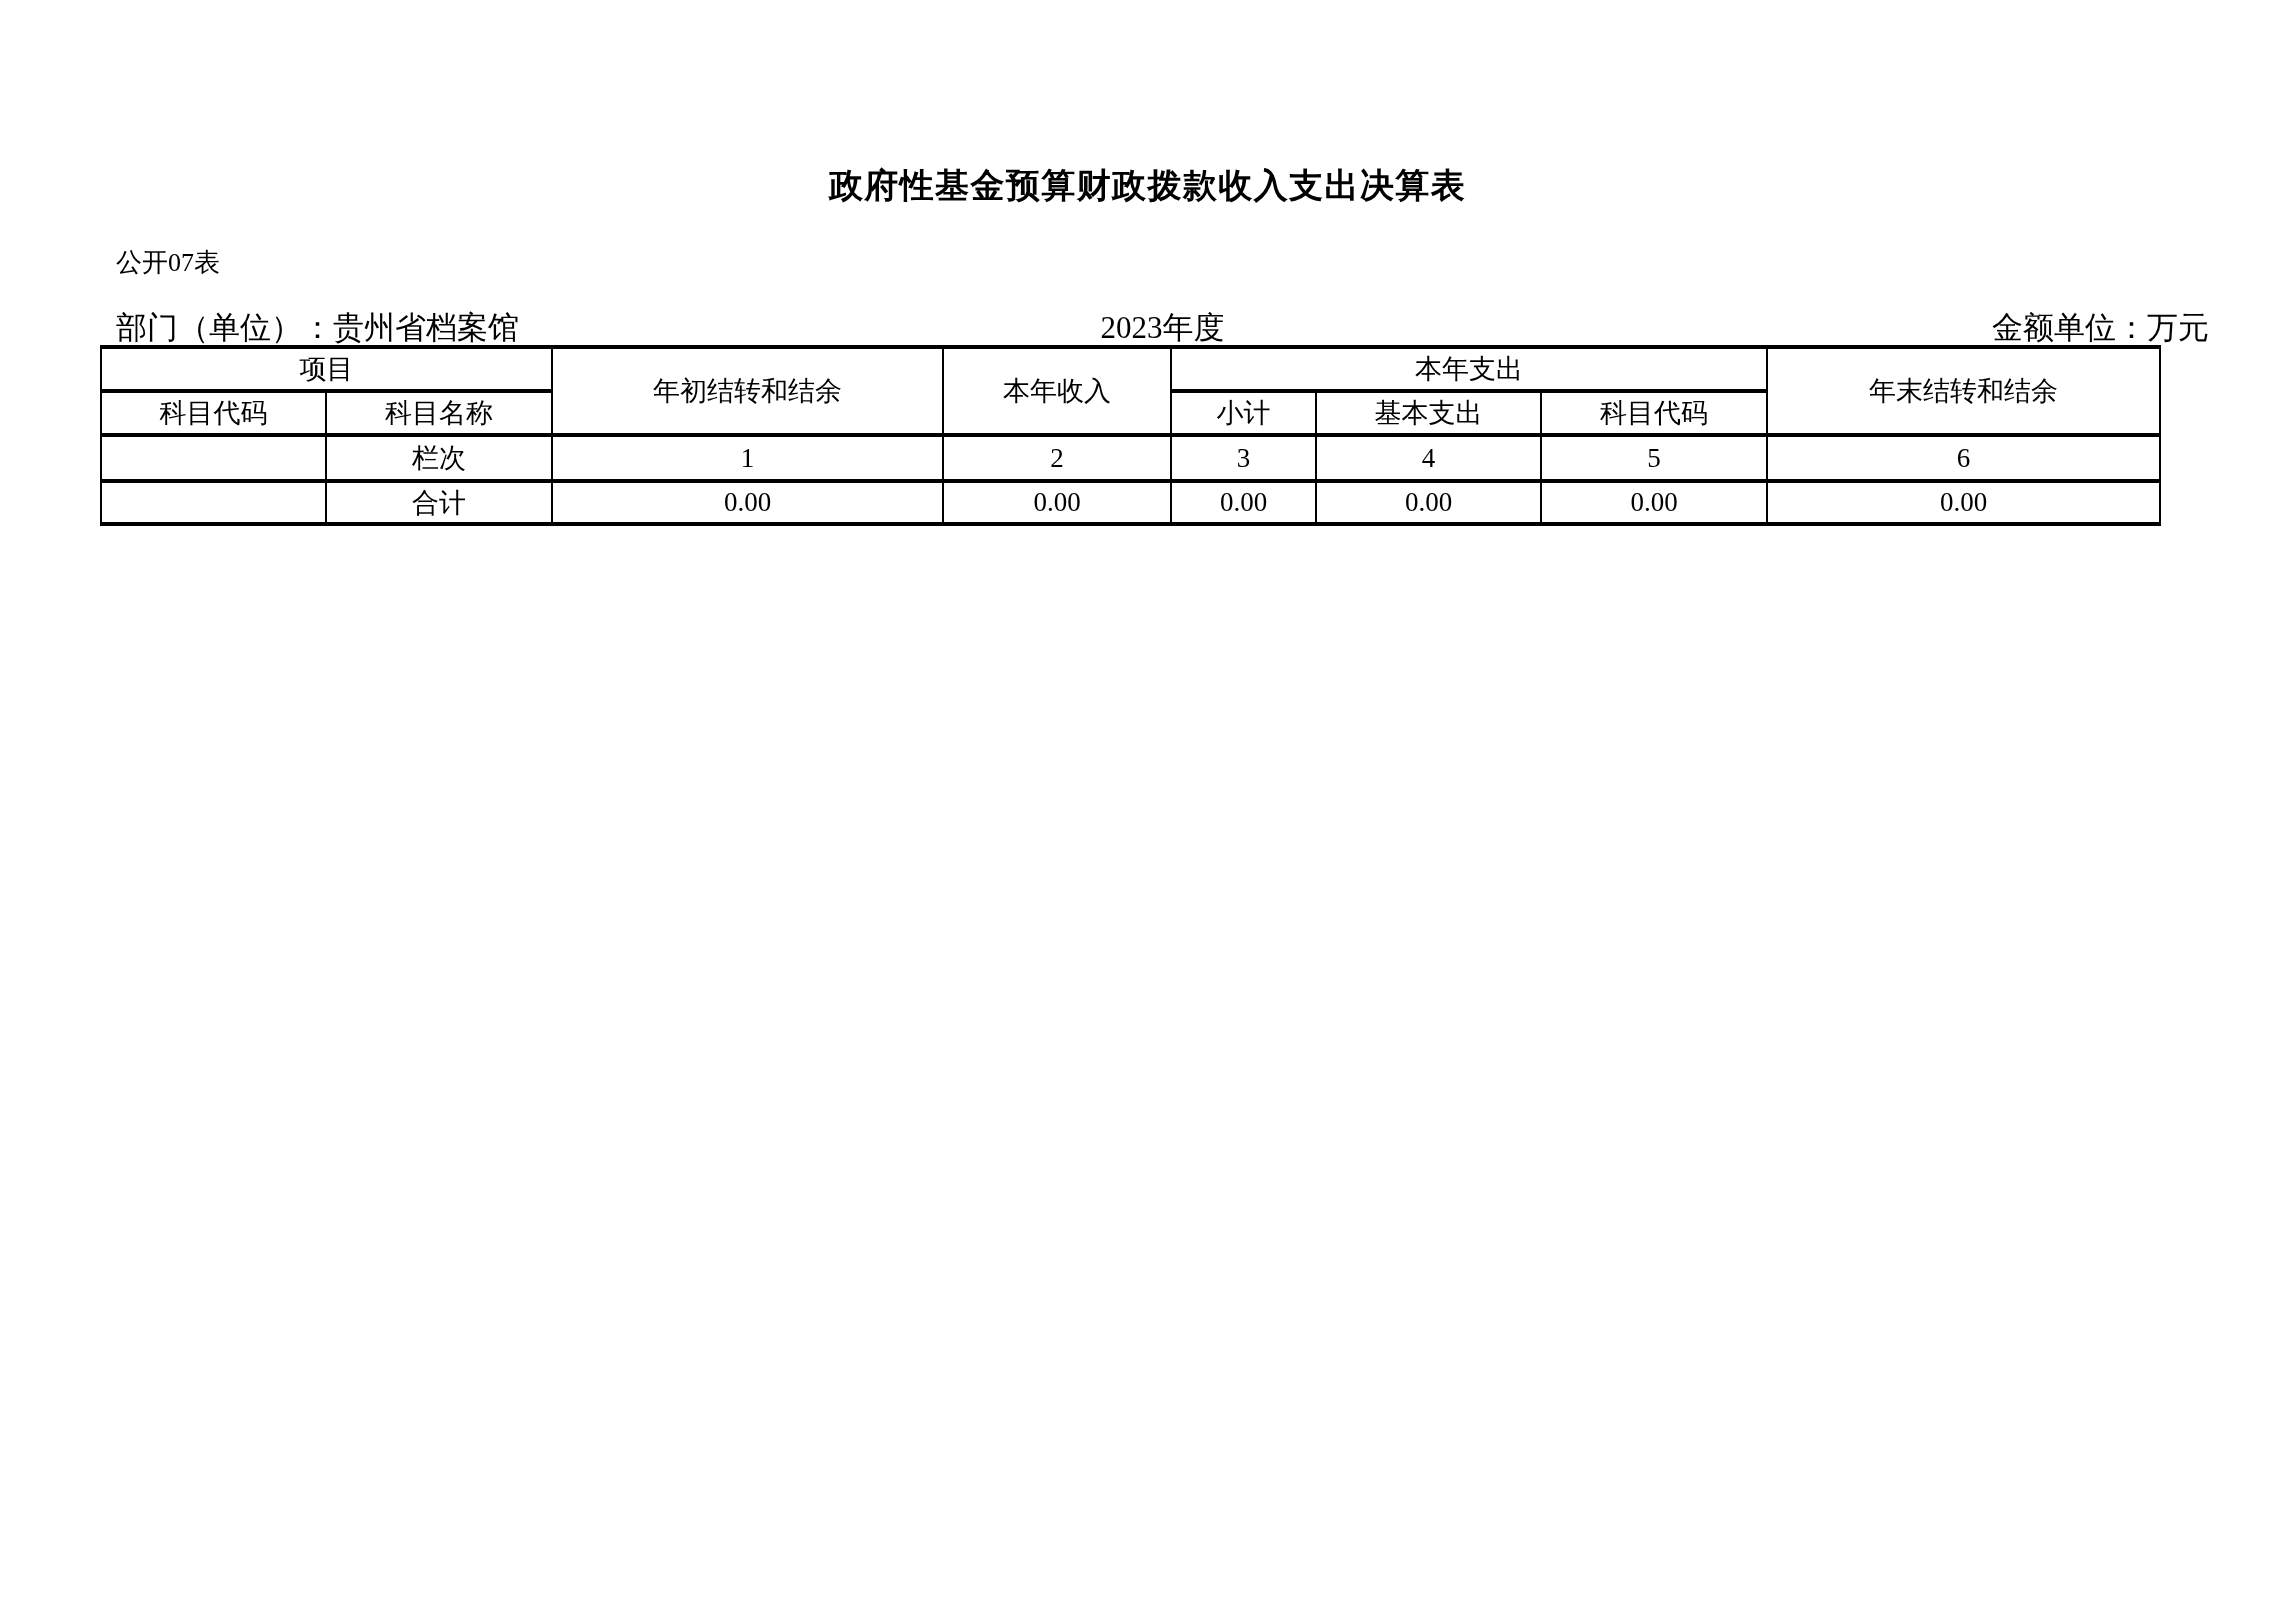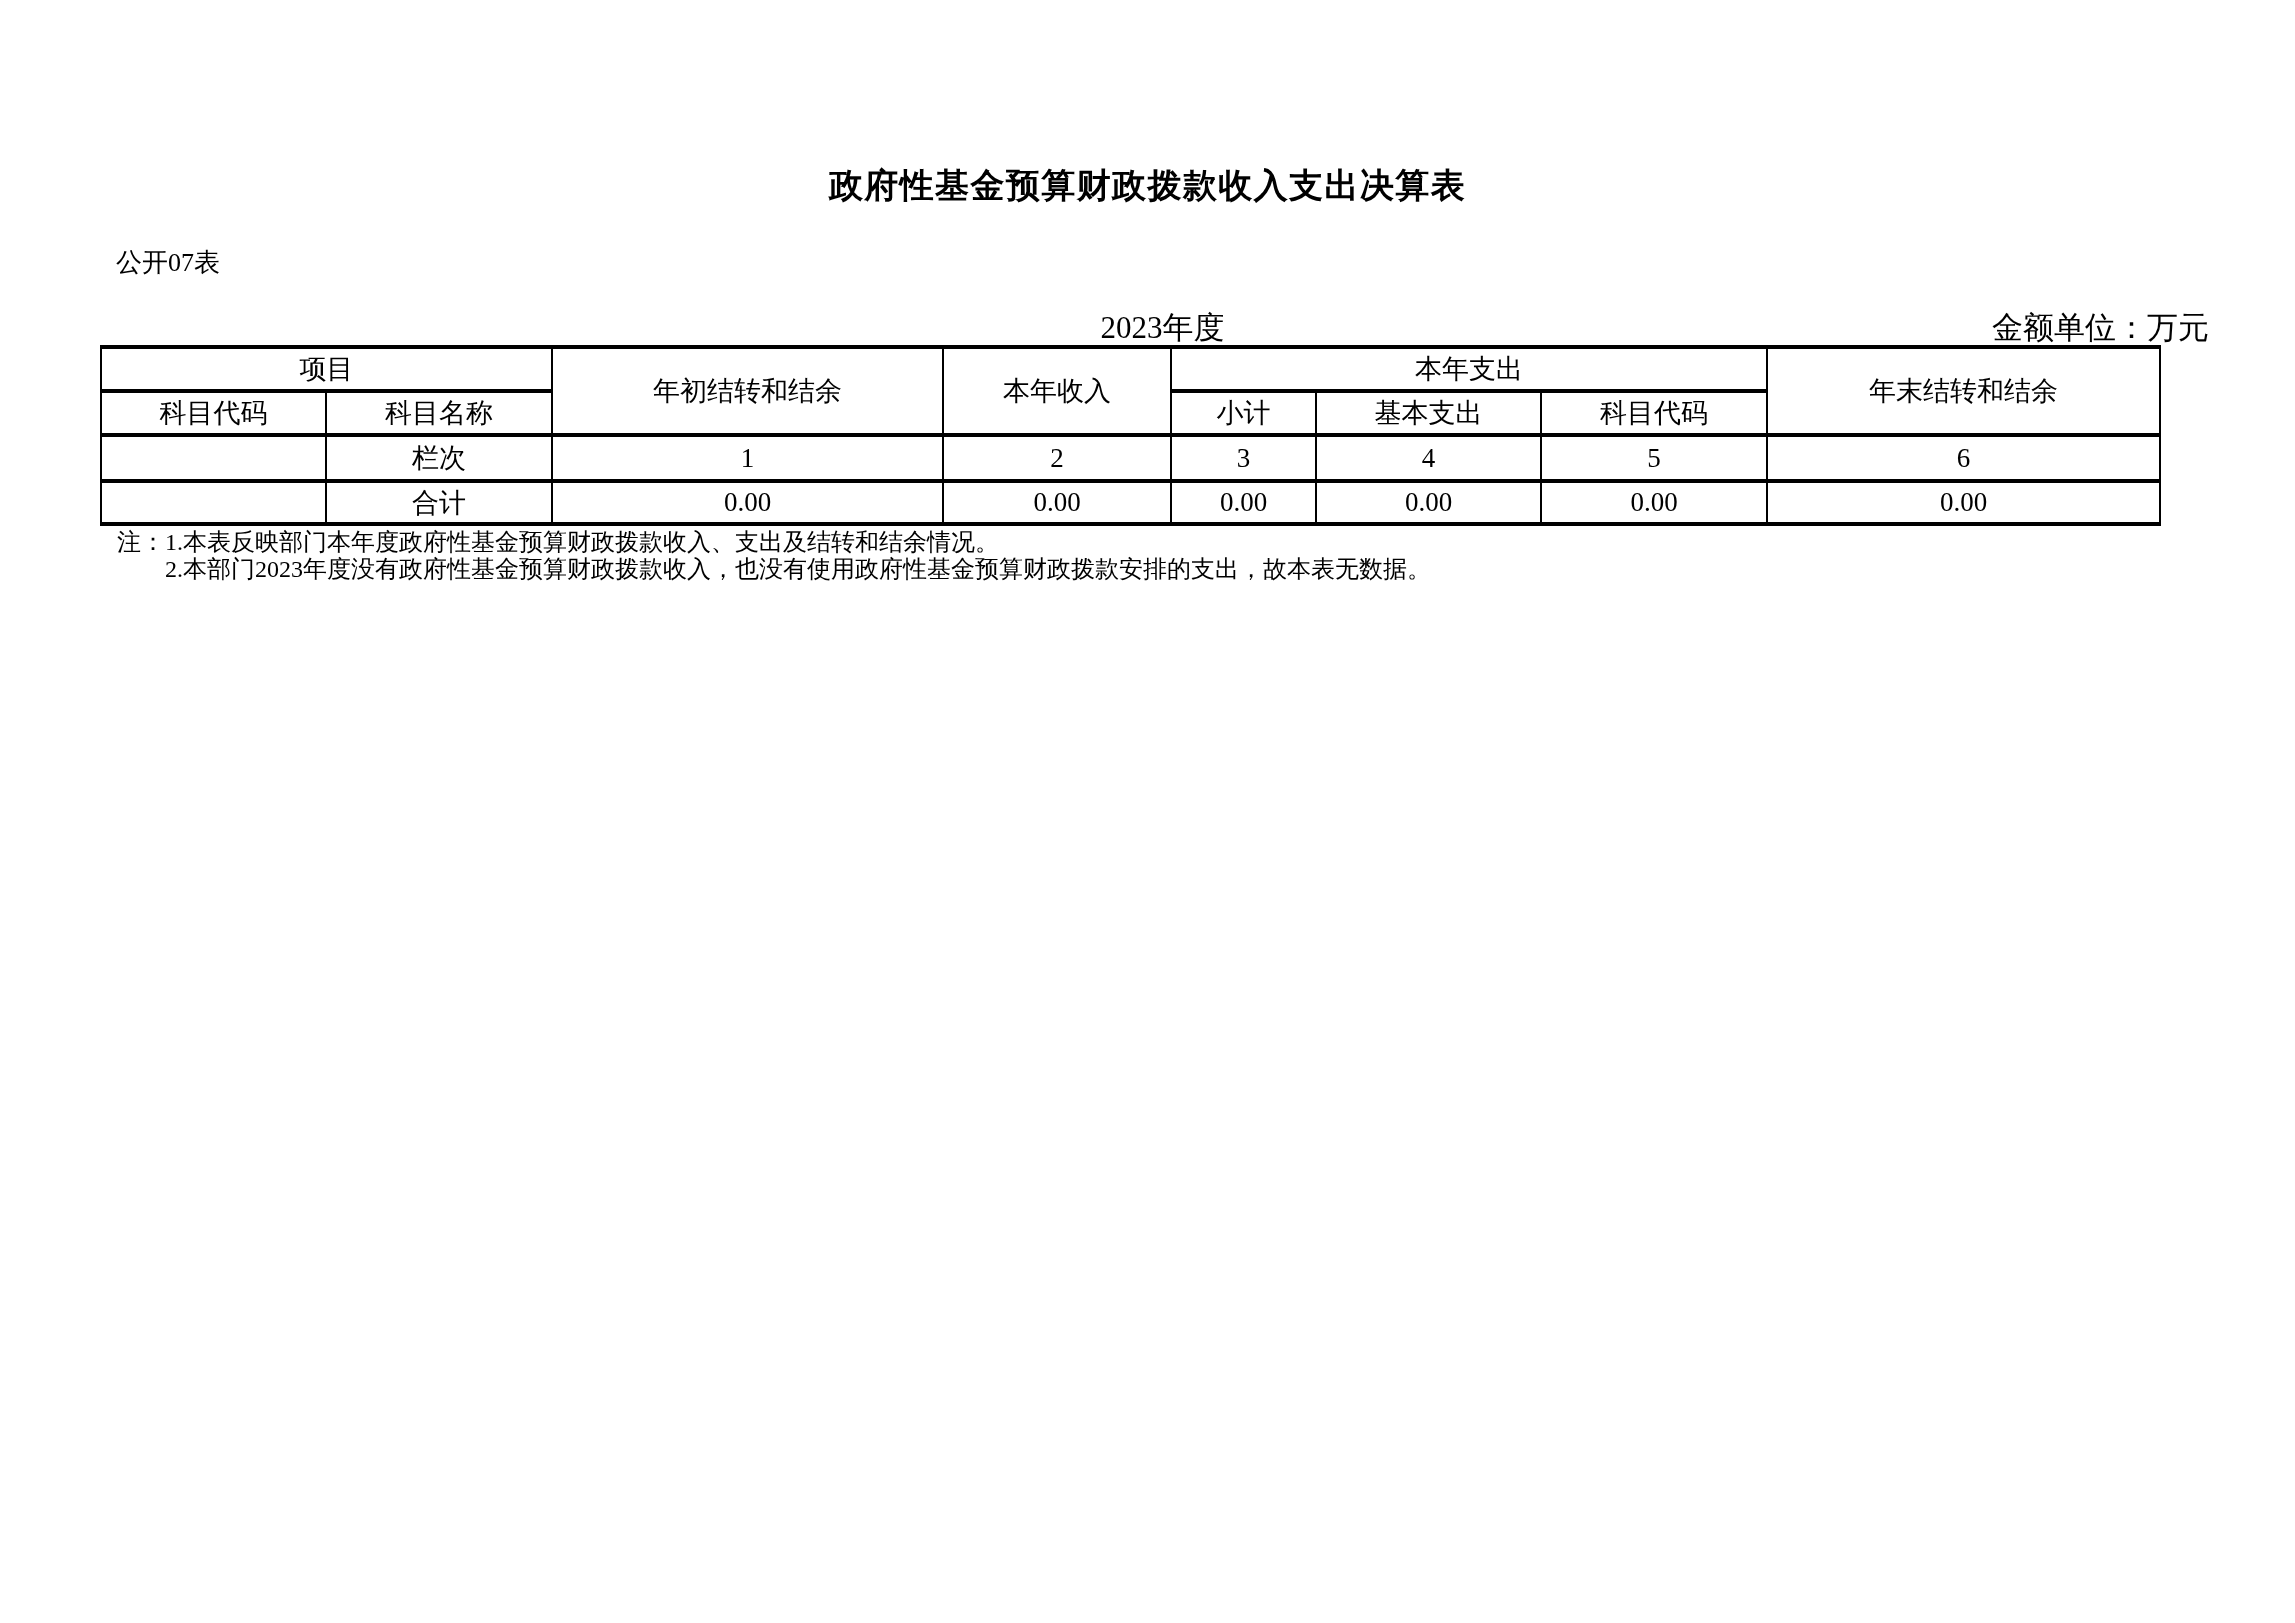--- a/index.html
+++ b/index.html
@@ -93,20 +93,21 @@
 </head>
 <body>
 
 <div class="page">
 
   <div class="title">政府性基金预算财政拨款收入支出决算表</div>
 
   <div class="form-code">公开07表</div>
 
   <div class="meta-row">
+    <span class="meta-dept">部门（单位）：贵州省档案馆</span>
     <span class="meta-year">2023年度</span>
     <span class="meta-unit">金额单位：万元</span>
   </div>
 
   <table class="budget">
     <colgroup>
       <col style="width:225px">
       <col style="width:226px">
       <col style="width:391px">
       <col style="width:228px">
@@ -146,21 +147,17 @@
         <td class="num">0.00</td>
         <td class="num">0.00</td>
         <td class="num">0.00</td>
         <td class="num">0.00</td>
         <td class="num">0.00</td>
         <td class="num">0.00</td>
       </tr>
     </tbody>
   </table>
 
-  <div class="notes">
-    <div>注：1.本表反映部门本年度政府性基金预算财政拨款收入、支出及结转和结余情况。</div>
-    <div class="note-indent">2.本部门2023年度没有政府性基金预算财政拨款收入，也没有使用政府性基金预算财政拨款安排的支出，故本表无数据。</div>
-  </div>
 
   <div class="page-number">- 18 -</div>
 
 </div>
 
 
 </body></html>

